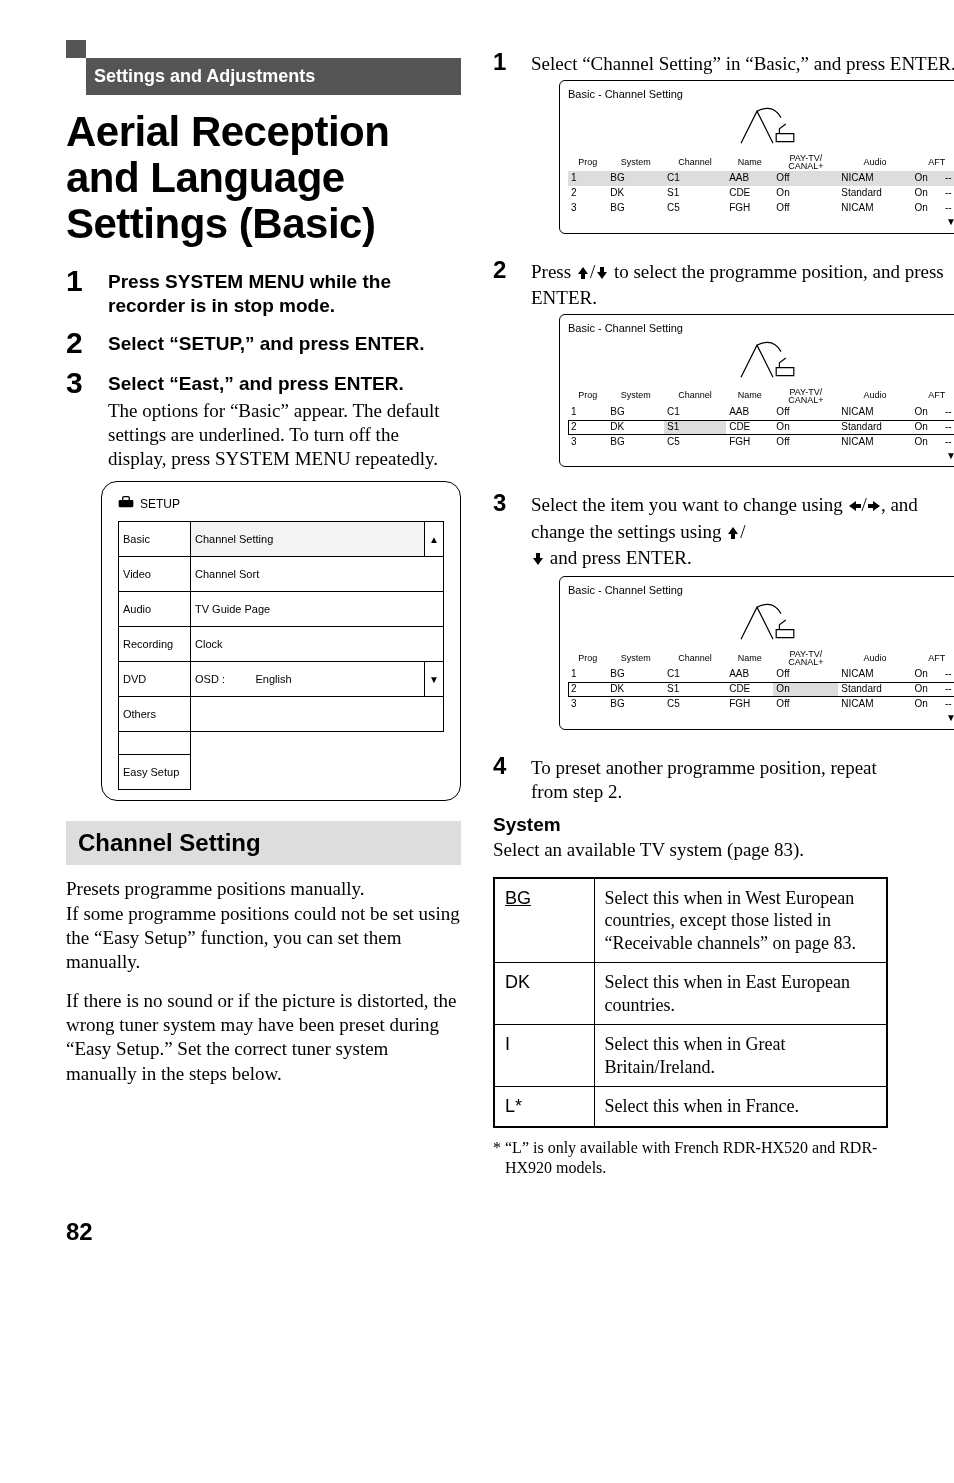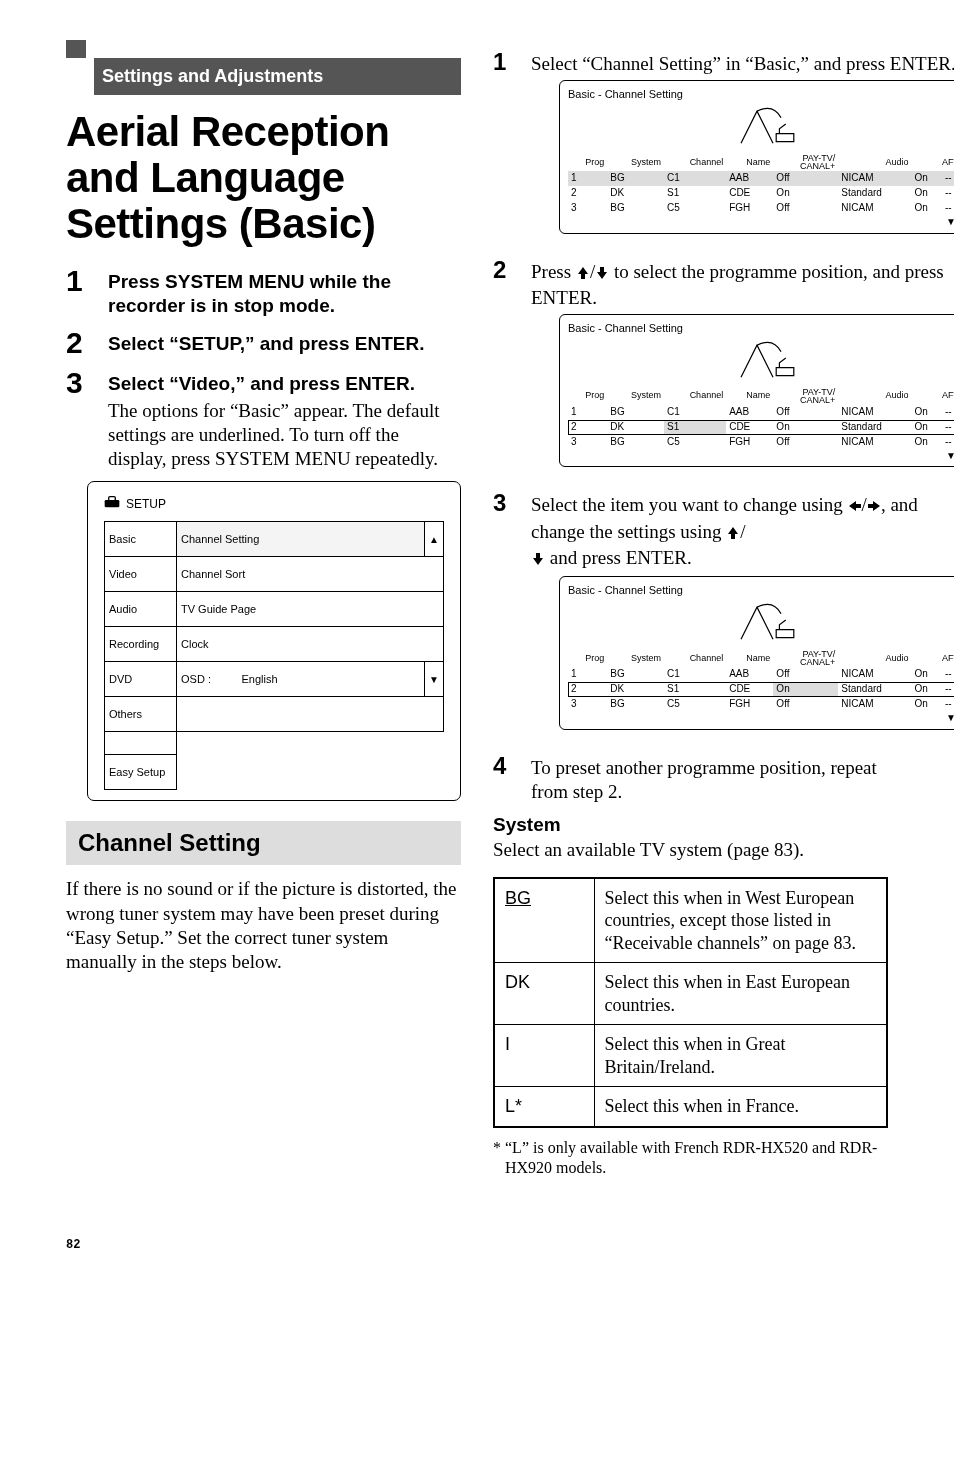--- a/index.html
+++ b/index.html
@@ -3,21 +3,21 @@
 <meta charset="utf-8">
 <style>
   * { box-sizing: border-box; margin: 0; padding: 0; }
   html, body { width: 954px; font-family: "Times New Roman", serif; color: #000; background: #fff; }
   body { padding: 40px 66px 36px 66px; }
 
   .two-col { display: flex; gap: 32px; }
   .col { flex: 1 1 0; min-width: 0; }
 
   .chapter-tag { display: block; }
-  .chapter-tag .bar { display: flex; align-items: center; margin-left: 8px; }
+  .chapter-tag .bar { display: flex; align-items: center; }
   .chapter-tag .notch { width: 20px; background: #555; }
   .chapter-tag .label {
     flex: 1; background: #555; color: #fff; font-family: Arial, sans-serif;
     font-weight: bold; font-size: 18px; padding: 8px 12px 8px 8px;
   }
   .chapter-tag .topgap { height: 18px; display: flex; }
   .chapter-tag .topgap .notch { height: 18px; }
 
   h1.main {
     font-family: Arial, sans-serif; font-weight: 800; font-size: 42px;
@@ -28,21 +28,21 @@
 
   ol.steps { list-style: none; margin-top: 10px; }
   ol.steps > li { display: flex; gap: 16px; margin-bottom: 10px; }
   .stepnum { font-family: Arial, sans-serif; font-weight: 800; font-size: 30px; line-height: 1; min-width: 26px; }
   .stepnum.small { font-size: 24px; min-width: 22px; }
   .stepbody { flex: 1; font-size: 19px; line-height: 1.28; }
   .stepbody .lead { font-family: Arial, sans-serif; font-weight: 700; font-size: 19px; display: block; margin-top: 4px; }
   .stepbody .rest { display: block; margin-top: 2px; }
 
   .setup-figure {
-    border: 1px solid #000; border-radius: 7px; padding: 14px 16px 10px 16px; margin: 8px 0 20px 21px;
+    border: 1px solid #000; border-radius: 16px; padding: 14px 16px 10px 16px; margin: 8px 0 20px 35px;
     font-family: Arial, sans-serif; font-size: 11px;
   }
   .setup-figure .hdr { font-size: 12px; font-weight: 400; margin-bottom: 10px; display:flex; align-items:center; gap:6px;}
   .setup-figure .hdr svg { width:16px; height:12px; }
   .setup-figure table { border-collapse: collapse; width: 100%; }
   .setup-figure td { padding: 11px 4px; height: 15px; border-top:1px solid #000; border-bottom:1px solid #000; }
   .setup-figure td.menu { width: 72px; border:1px solid #000; }
   .setup-figure td.item { border:1px solid #000; position:relative; }
   .setup-figure td.arrowcell { width:14px; border:1px solid #000; text-align:center; font-size:10px; }
   .setup-figure tr.sel td.item { background:#f4f4f4; }
@@ -54,40 +54,40 @@
 
   .ch-figure {
     border:1px solid #000; border-radius: 6px; padding: 6px 8px 4px 8px;
     font-family: Arial, sans-serif; font-size: 10px; margin: 4px 0 14px 28px;
     width: 412px;
   }
   .ch-figure .title { font-size: 11px; margin-bottom: 2px; }
   .ch-figure .drawing { text-align:center; margin: 2px 0 4px 0; }
   .ch-figure .drawing svg { width: 64px; height: 42px; }
   .ch-figure table { width:100%; border-collapse: collapse; }
-  .ch-figure th { font-weight: 400; font-size: 9px; padding: 1px 3px; text-align:right; }
+  .ch-figure th { font-weight: 400; font-size: 9px; padding: 1px 3px; text-align:center; }
   .ch-figure th.two { line-height: 0.9; }
   .ch-figure td { font-size: 10px; padding: 1px 3px; }
   .ch-figure tr.hlrow td { background:#ddd; }
   .ch-figure td.hlcell { background:#ddd; }
   .ch-figure tr.boxed td {}
   .ch-figure tr.boxed { outline:1px solid #000; outline-offset:-1px; }
   .ch-figure .tri { text-align:right; font-size:10px; padding-right:6px; }
 
   h3.subhead { font-family: Arial, sans-serif; font-weight: 700; font-size: 19px; margin: 8px 0 2px 0; }
 
   table.systemtbl {
     width: 100%; border: 2px solid #000; border-collapse: collapse; font-size: 18px; margin-top: 4px;
   }
   table.systemtbl td { border: 1px solid #000; padding: 8px 10px; vertical-align: top; line-height:1.25; }
   table.systemtbl td.code { width: 100px; font-family: Arial, sans-serif; }
 
   .footnote { font-size: 16px; line-height:1.25; margin-top: 10px; padding-left: 12px; text-indent: -12px; }
 
-  .pagenum { font-family: Liberation Mono, monospace; font-weight: 700; font-size: 12px; margin-top: 60px; }
+  .pagenum { font-family: Liberation Sans, sans-serif; font-weight: 700; font-size: 24px; margin-top: 40px; }
 
   .arrow-icon { display:inline-block; vertical-align:-2px; }
   .arrow-icon svg { width:14px; height:14px; }
 </style>
 </head>
 <body>
 
 <div class="two-col">
 
   <div class="col">
@@ -114,21 +114,21 @@
       </li>
       <li>
         <div class="stepnum">2</div>
         <div class="stepbody">
           <span class="lead">Select “SETUP,” and press ENTER.</span>
         </div>
       </li>
       <li>
         <div class="stepnum">3</div>
         <div class="stepbody">
-          <span class="lead">Select “Video,” and press ENTER.</span>
+          <span class="lead">Select “East,” and press ENTER.</span>
           <span class="rest">The options for “Basic” appear. The default settings are underlined.
 To turn off the display, press SYSTEM MENU repeatedly.</span>
         </div>
       </li>
     </ol>
 
     <div class="setup-figure">
       <div class="hdr">
         <span>
           <svg viewBox="0 0 24 18">
@@ -173,20 +173,22 @@
         <tr>
           <td class="menu">Easy Setup</td>
           <td colspan="2" style="border:none;"></td>
         </tr>
       </tbody>
         </table>
     </div>
 
     <div class="section-head">Channel Setting</div>
 
+    <p class="body" style="white-space:pre-line">Presets programme positions manually.
+If some programme positions could not be set using the “Easy Setup” function, you can set them manually.</p>
     <p class="body">If there is no sound or if the picture is distorted, the wrong tuner system may have been preset during “Easy Setup.” Set the correct tuner system manually in the steps below.</p>
 
   </div>
 
   <div class="col">
 
     <ol class="steps">
 
       <li>
         <div class="stepnum small">1</div>

